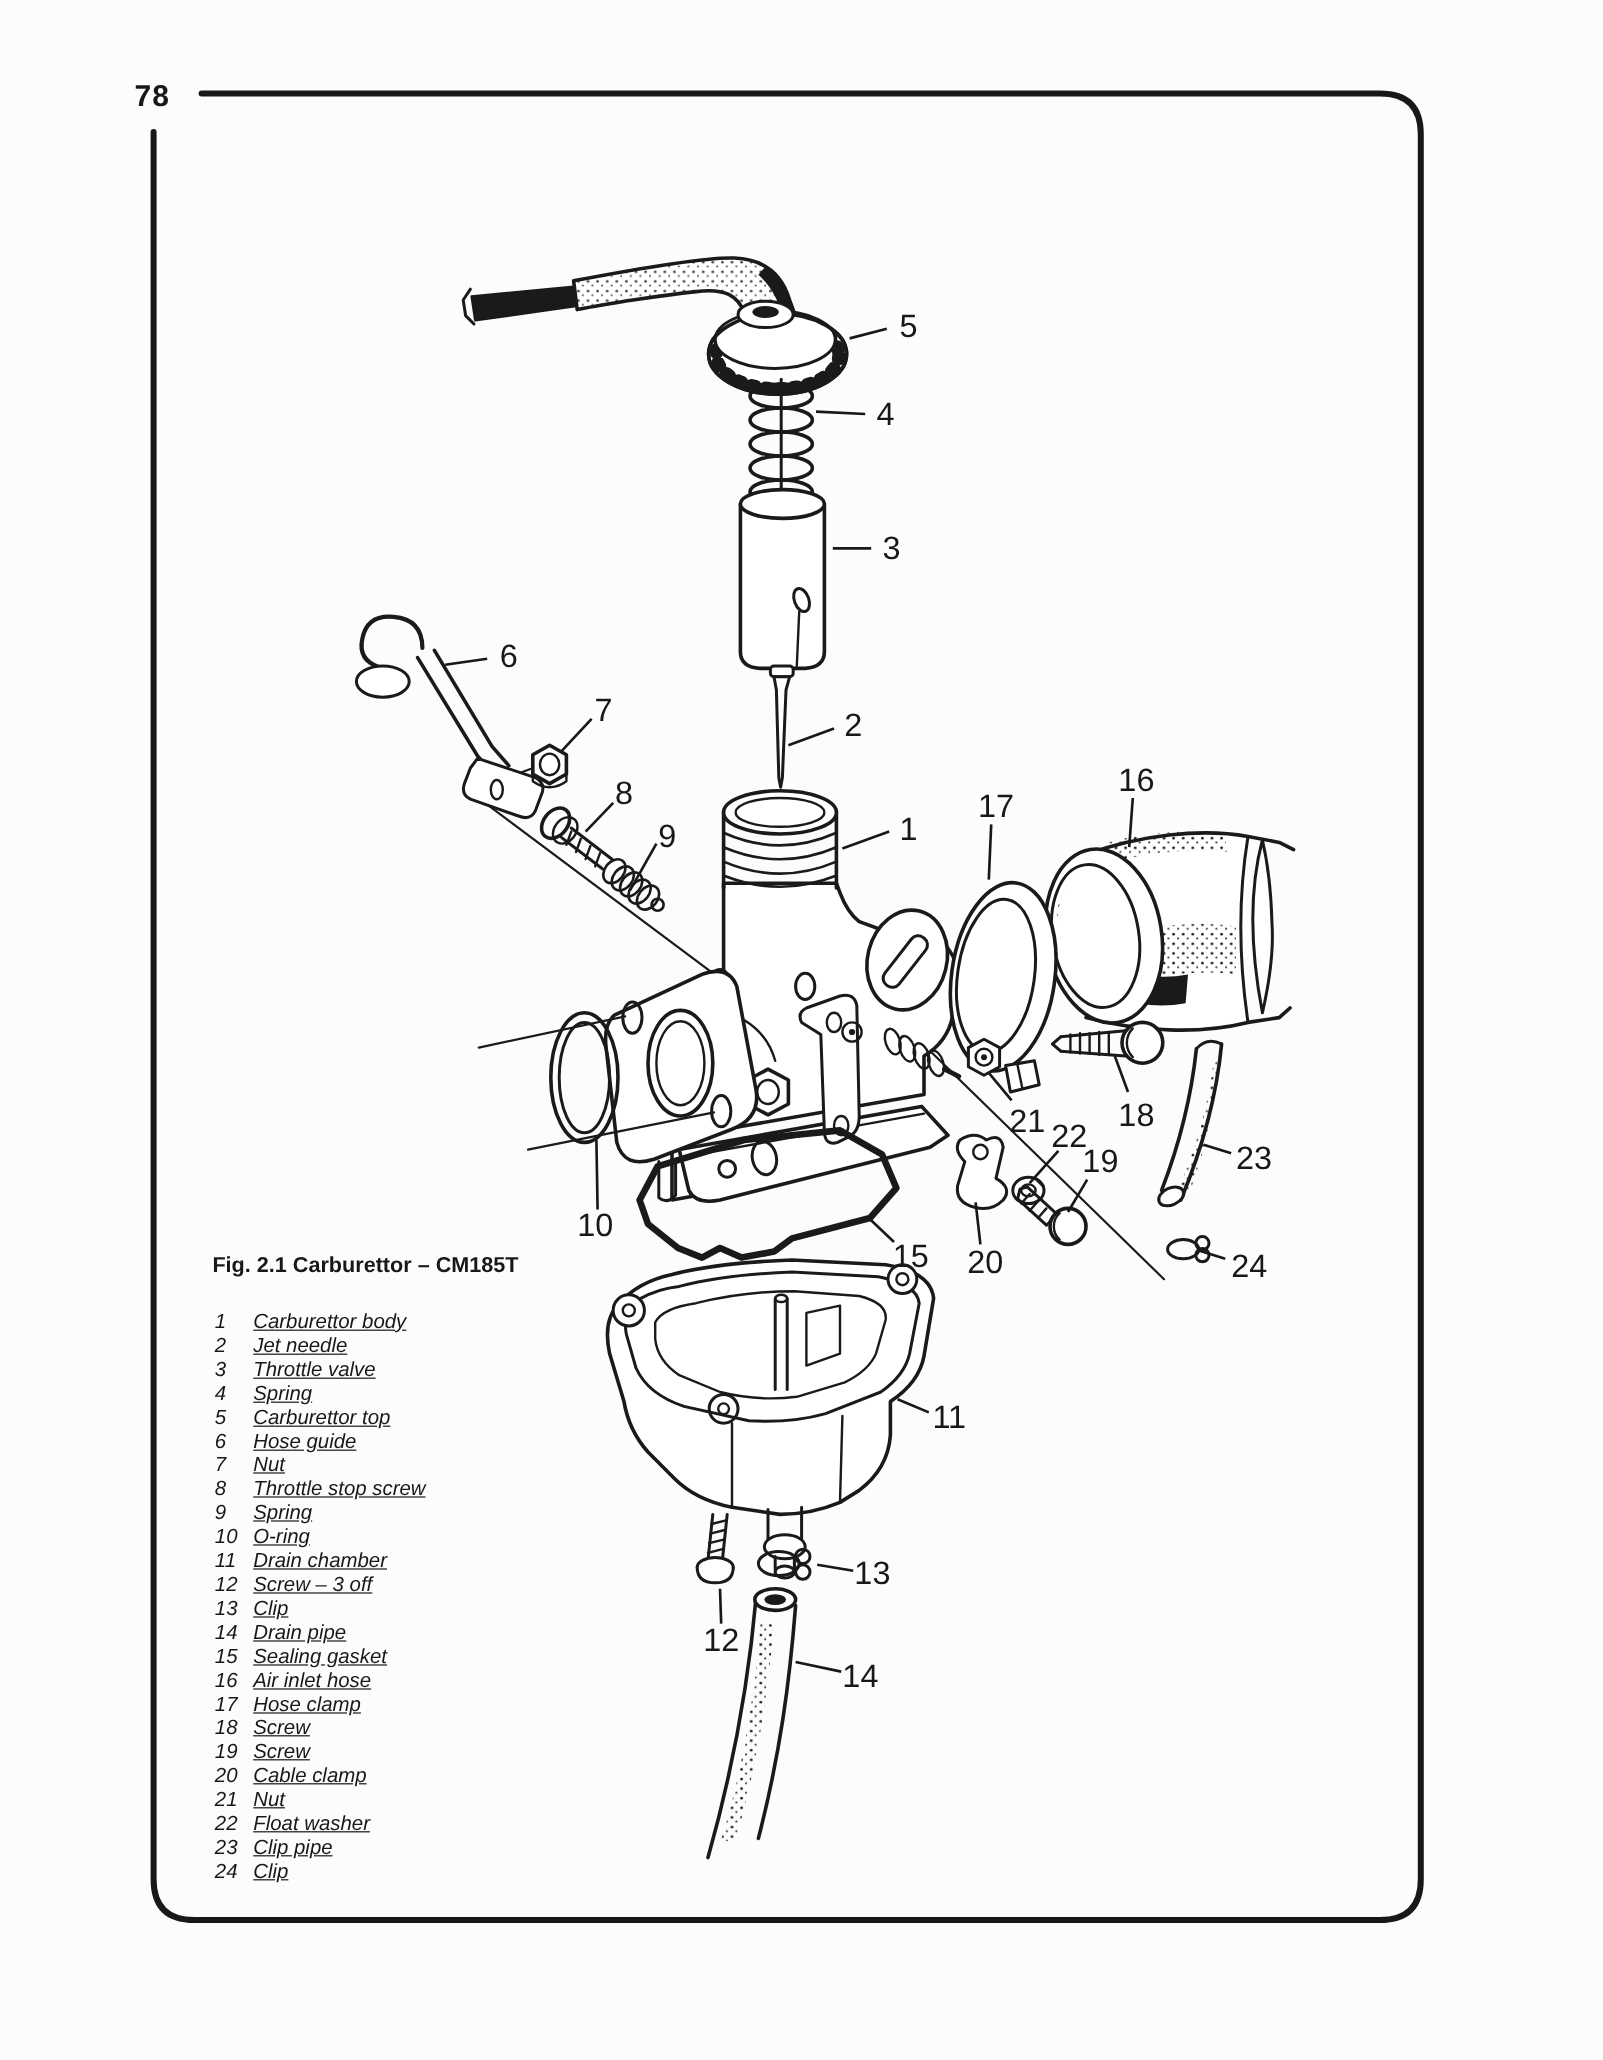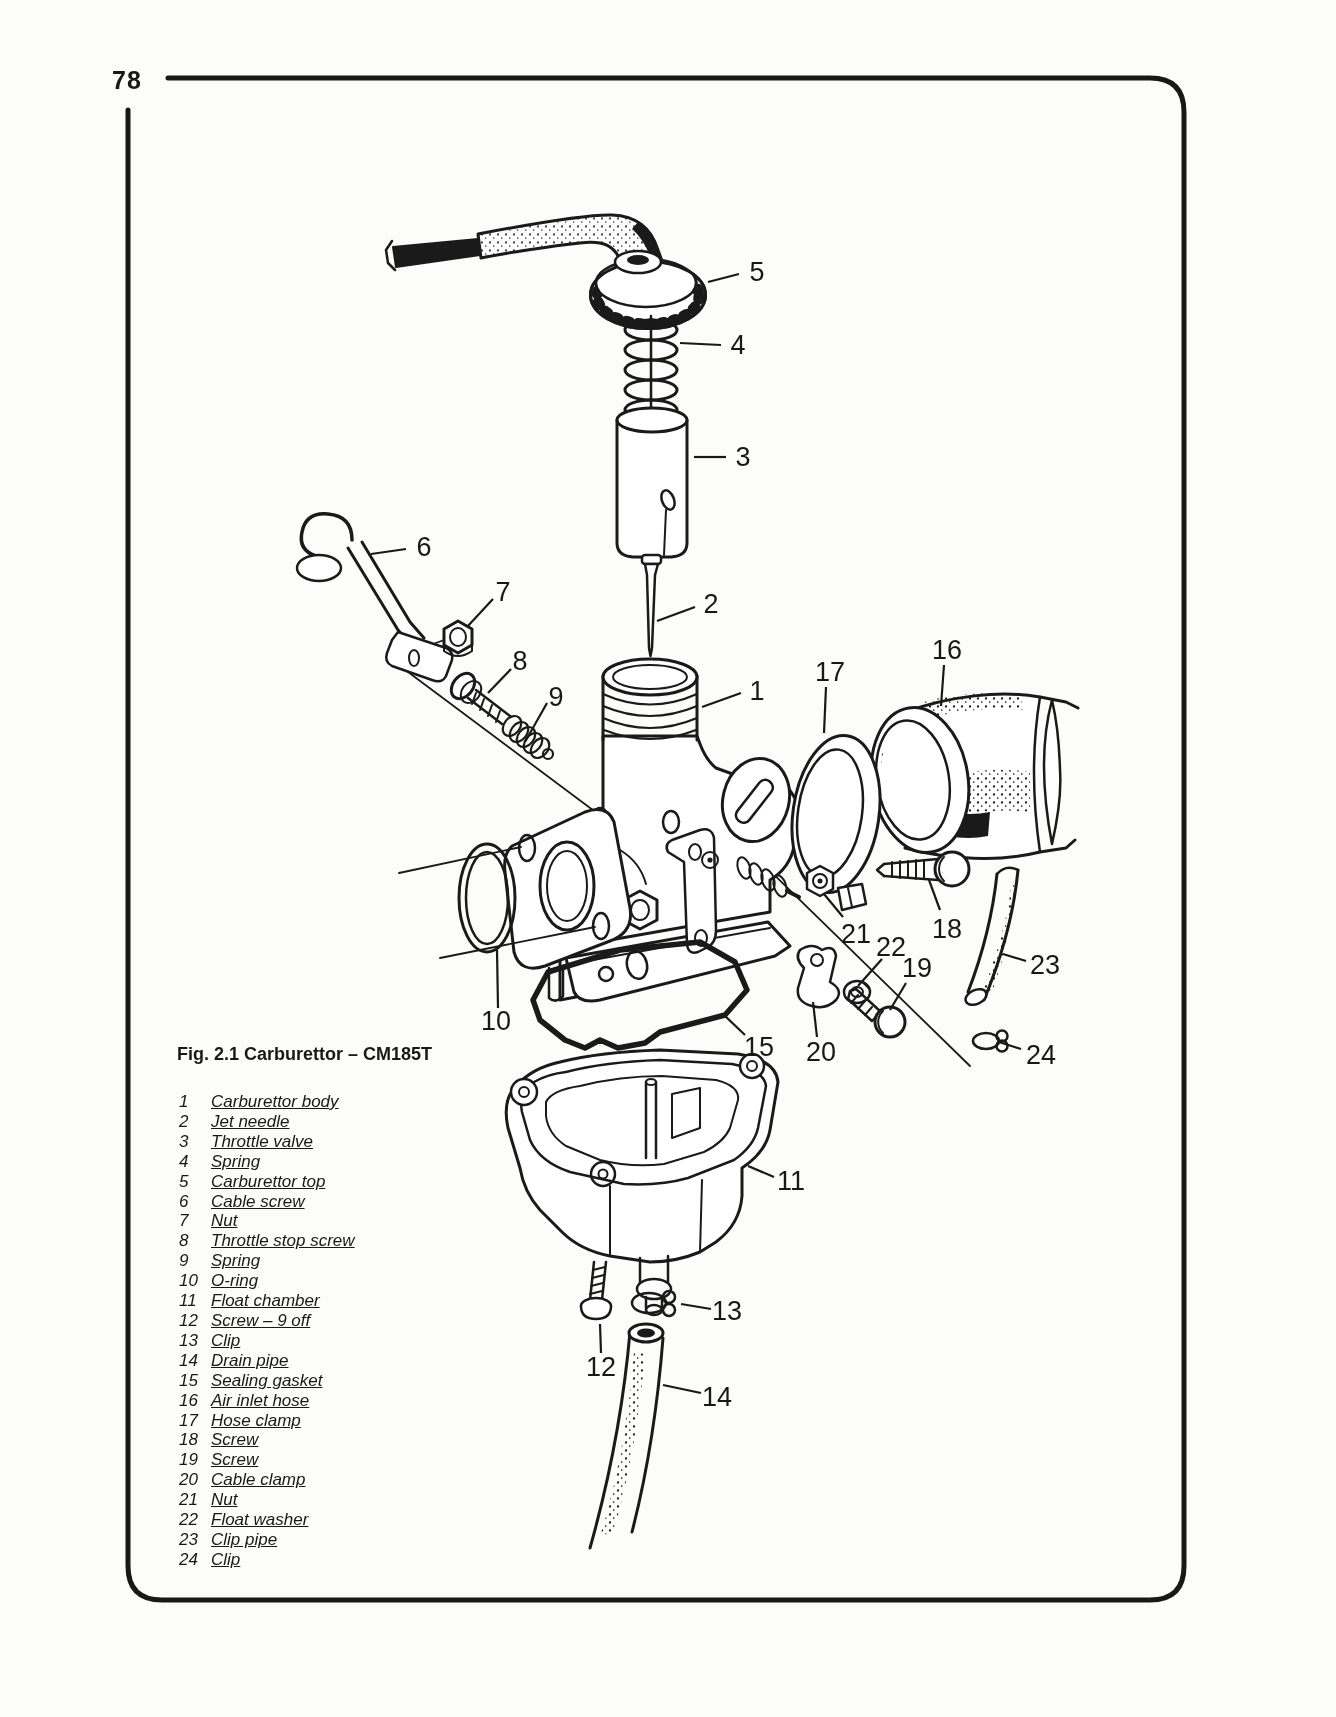--- a/index.html
+++ b/index.html
@@ -359,45 +359,45 @@
       <div class="row">
         <span class="num">4</span>
         <span class="nm">Spring</span>
       </div>
       <div class="row">
         <span class="num">5</span>
         <span class="nm">Carburettor top</span>
       </div>
       <div class="row">
         <span class="num">6</span>
-        <span class="nm">Cable screw</span>
+        <span class="nm">Hose guide</span>
       </div>
       <div class="row">
         <span class="num">7</span>
         <span class="nm">Nut</span>
       </div>
       <div class="row">
         <span class="num">8</span>
         <span class="nm">Throttle stop screw</span>
       </div>
       <div class="row">
         <span class="num">9</span>
         <span class="nm">Spring</span>
       </div>
       <div class="row">
         <span class="num">10</span>
         <span class="nm">O-ring</span>
       </div>
       <div class="row">
         <span class="num">11</span>
-        <span class="nm">Float chamber</span>
+        <span class="nm">Drain chamber</span>
       </div>
       <div class="row">
         <span class="num">12</span>
-        <span class="nm">Screw – 9 off</span>
+        <span class="nm">Screw – 3 off</span>
       </div>
       <div class="row">
         <span class="num">13</span>
         <span class="nm">Clip</span>
       </div>
       <div class="row">
         <span class="num">14</span>
         <span class="nm">Drain pipe</span>
       </div>
       <div class="row">

